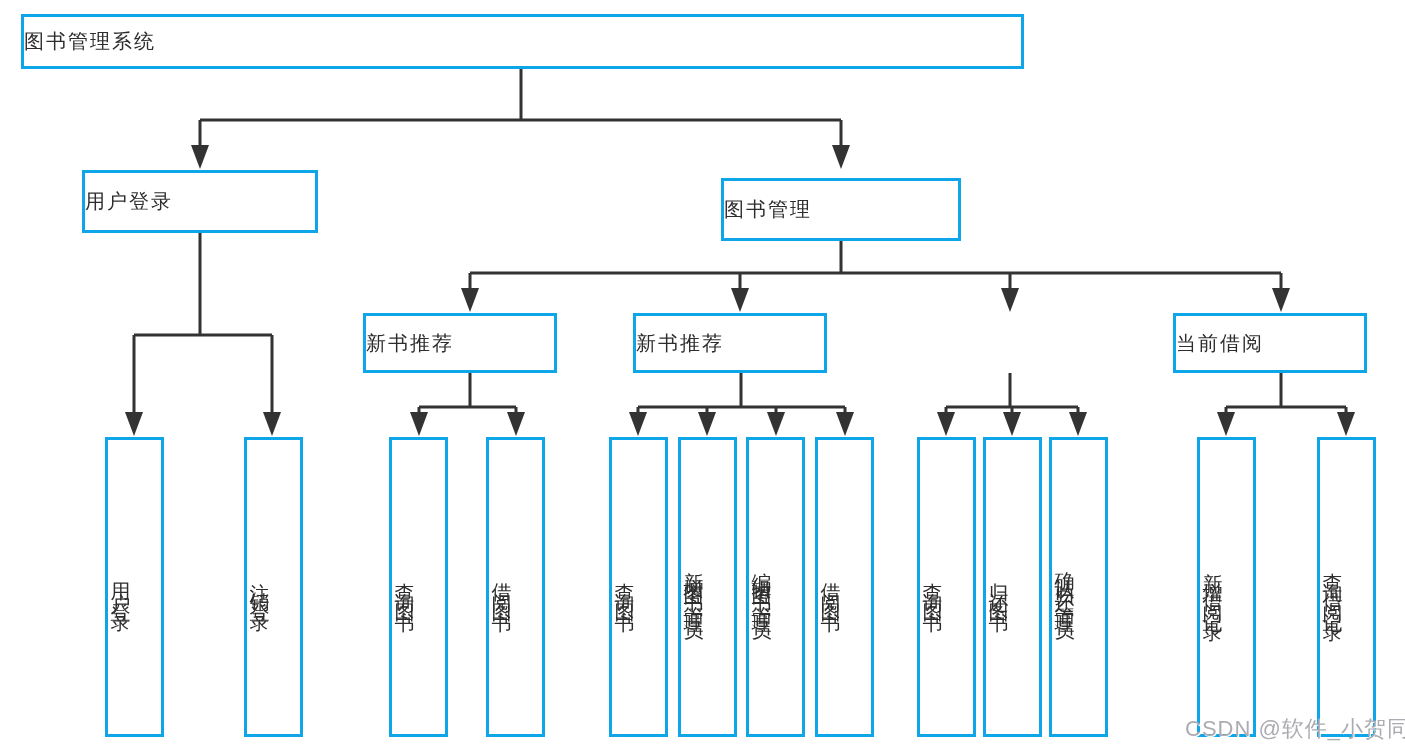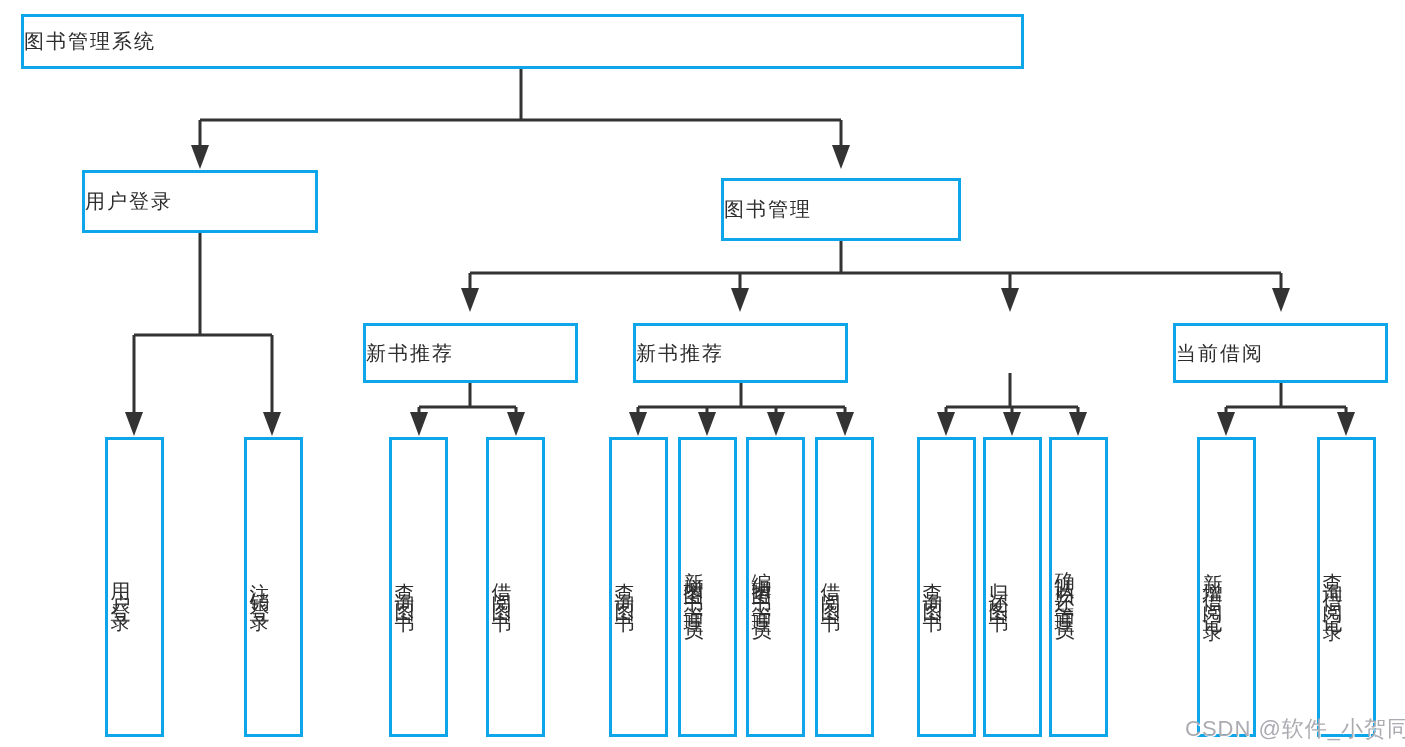--- a/index.html
+++ b/index.html
@@ -25,21 +25,21 @@
     align-items: center;
     justify-content: flex-start;
     color: #2d2d2d;
     font-size: 20px;
     letter-spacing: 2px;
     white-space: nowrap;
   }
   .box.root   { left: 21px;  top: 14px;  width: 1003px; height: 55px; }
   .box.lvl2a  { left: 82px;  top: 170px; width: 236px;  height: 63px; }
   .box.lvl2b  { left: 721px; top: 170px; width: 240px;  height: 63px; margin-top: 8px; }
-  .box.lvl3   { top: 323px; width: 215px; height: 60px; }
+  .box.lvl3   { top: 313px; width: 194px; height: 60px; }
   .l3-1 { left: 363px; }
   .l3-2 { left: 633px; }
   .l3-3 { left: 903px; }
   .l3-4 { left: 1173px; width: 217px; }
   .box.leaf { top: 437px; width: 59px; height: 300px; }
   .vlabel {
     writing-mode: vertical-rl;
     text-orientation: mixed;
     letter-spacing: 10px;
     font-size: 20px;

